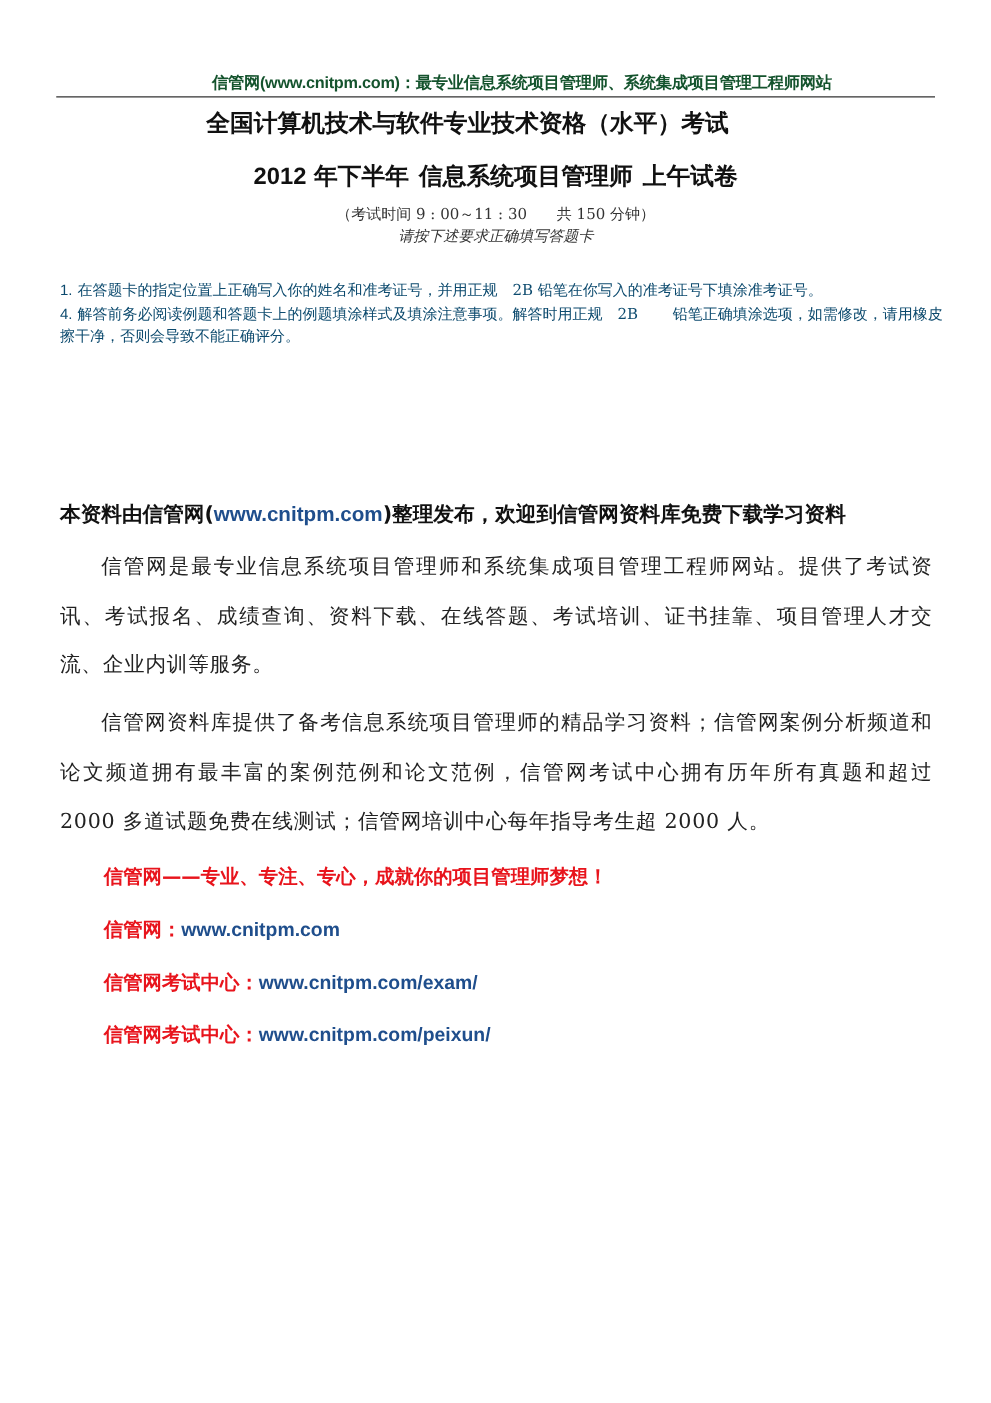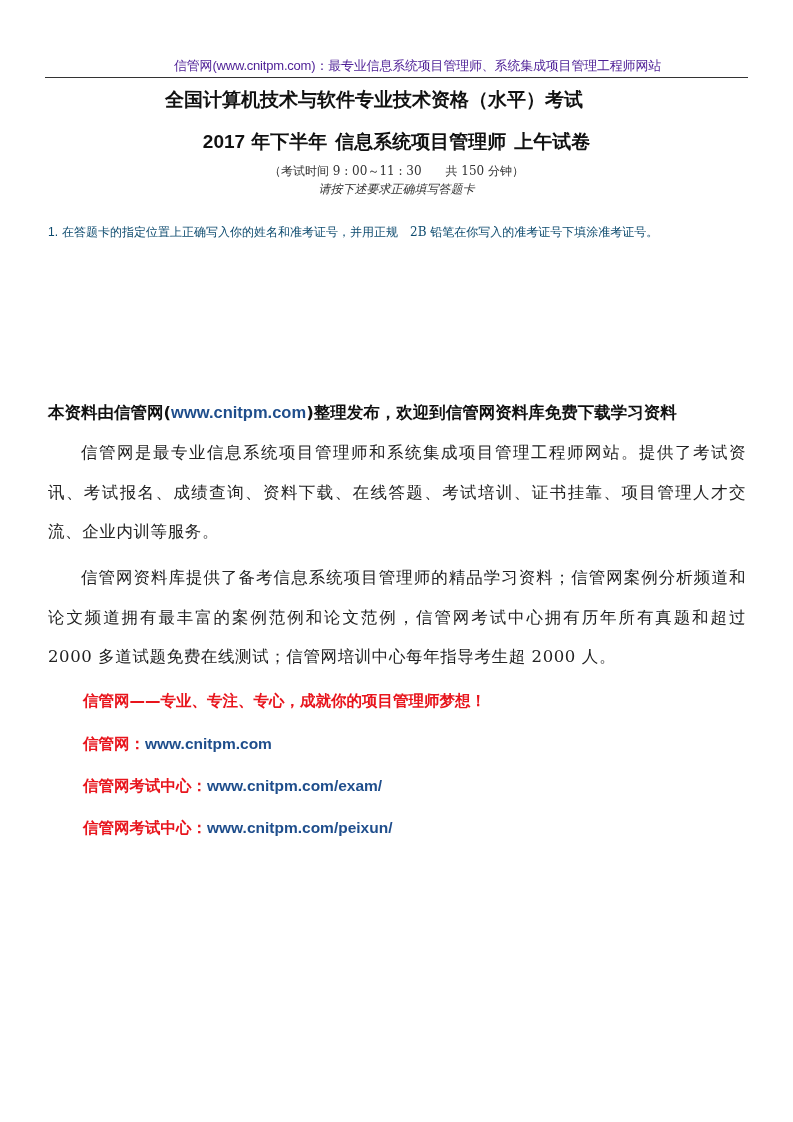--- a/index.html
+++ b/index.html
@@ -19,23 +19,23 @@
       position: absolute;
       left: 45px;
       top: 55px;
       width: 703px;
       height: 22px;
       border-bottom: 1.5px solid #333333;
       text-align: center;
     }
     .page-header span {
       font-family: "Liberation Sans", "DejaVu Sans", sans-serif;
-      font-weight: normal;
+      font-weight: bold;
       font-size: 13px;
-      color: #4c1d95;
+      color: #14532d;
       line-height: 20px;
       letter-spacing: -0.2px;
       margin-left: 42px;
     }
     .title-1 {
       position: absolute;
       left: 0;
       top: 86px;
       width: 680px;
       text-align: center;
@@ -150,35 +150,36 @@
 </head>
 <body>
 
 <div class="page-header">
   <span>信管网(www.cnitpm.com)：最专业信息系统项目管理师、系统集成项目管理工程师网站</span>
 </div>
 
 <div class="title-1">全国计算机技术与软件专业技术资格（水平）考试</div>
 
 <div class="title-2">
-  <span class="year">2017</span><span>年下半年</span><span class="gap"></span><span>信息系统项目管理师</span><span class="gap"></span><span>上午试卷</span>
+  <span class="year">2012</span><span>年下半年</span><span class="gap"></span><span>信息系统项目管理师</span><span class="gap"></span><span>上午试卷</span>
 </div>
 
 <div class="sub-1">
   <span>（考试时间</span>
   <span>9 : 00～11 : 30</span><span class="sp"></span>
   <span>共</span>
   <span>150</span>
   <span>分钟）</span>
 </div>
 
 <div class="sub-2">请按下述要求正确填写答题卡</div>
 
 <div class="instructions">
   <p class="item"><span class="num">1.</span><span>在答题卡的指定位置上正确写入你的姓名和准考证号，并用正规　2B 铅笔在你写入的准考证号下填涂准考证号。</span></p>
+  <p class="item"><span class="num">4.</span><span>解答前务必阅读例题和答题卡上的例题填涂样式及填涂注意事项。解答时用正规　2B　　 铅笔正确填涂选项，如需修改，请用橡皮擦干净，否则会导致不能正确评分。</span></p>
 </div>
 
 <div class="promo-heading">
   <span>本资料由信管网(</span><span class="link">www.cnitpm.com</span><span>)整理发布，欢迎到信管网资料库免费下载学习资料</span>
 </div>
 
 <div class="body-para para-1">信管网是最专业信息系统项目管理师和系统集成项目管理工程师网站。提供了考试资讯、考试报名、成绩查询、资料下载、在线答题、考试培训、证书挂靠、项目管理人才交流、企业内训等服务。</div>
 
 <div class="body-para para-2">信管网资料库提供了备考信息系统项目管理师的精品学习资料；信管网案例分析频道和论文频道拥有最丰富的案例范例和论文范例，信管网考试中心拥有历年所有真题和超过 2000 多道试题免费在线测试；信管网培训中心每年指导考生超 2000 人。</div>
 

